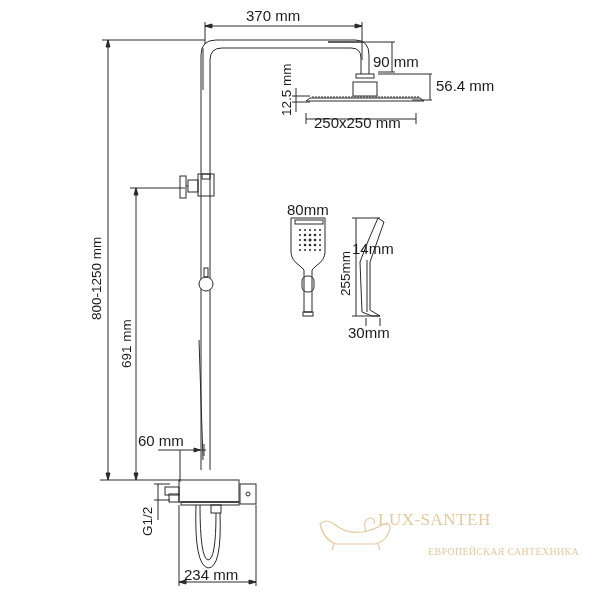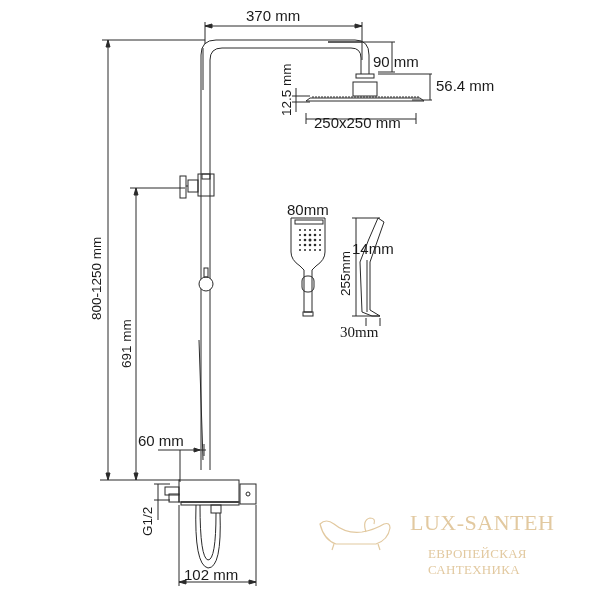--- a/index.html
+++ b/index.html
@@ -1,21 +1,21 @@
 <!DOCTYPE html>
 <html><head>
 <meta charset="utf-8">
 <style>
   html, body { margin:0; padding:0; background:#ffffff; }
   body { width:600px; height:600px; position:relative; overflow:hidden; font-family:"Liberation Sans", sans-serif; }
   #canvas { position:absolute; left:0; top:0; width:600px; height:600px; }
   .lbl { position:absolute; color:#1a1a1a; font-size:15px; white-space:nowrap; line-height:1; }
   .vlbl { position:absolute; color:#1a1a1a; font-size:13.5px; white-space:nowrap; line-height:1; transform:rotate(-90deg); transform-origin:left top; }
-  .wm-title { position:absolute; left:410px; top:510px; font-family:"Liberation Serif", serif; font-size:22px; color:#e2c9a0; letter-spacing:0.5px; }
-  .wm-sub { position:absolute; left:428px; top:546px; font-family:"Liberation Serif", serif; font-size:13px; color:#e2c9a0; letter-spacing:0.3px; }
+  .wm-title { position:absolute; left:378px; top:510px; font-family:"Liberation Serif", serif; font-size:17px; color:#e2c9a0; letter-spacing:0.5px; }
+  .wm-sub { position:absolute; left:428px; top:546px; font-family:"Liberation Serif", serif; font-size:10px; color:#e2c9a0; letter-spacing:0.3px; }
 </style>
 </head>
 <body>
 
 <svg id="canvas" viewBox="0 0 600 600" xmlns="http://www.w3.org/2000/svg">
   <g fill="none" stroke="#2a2a2a" stroke-width="1">
 
     <g>
       <path d="M201 470 L201 55 Q201 40 216 40 L355 40 Q369 40 369 55 L369 74"></path>
       <path d="M210 470 L210 60 Q210 48 222 48 L351 48 Q361 48 361 58 L361 74"></path>
@@ -173,25 +173,25 @@
 
 <span class="lbl" style="left:246px;top:8px;">370 mm</span>
 <span class="lbl" style="left:373px;top:54px;">90 mm</span>
 <span class="lbl" style="left:436px;top:78px;">56.4 mm</span>
 <span class="vlbl" style="left:280px;top:116px;">12.5 mm</span>
 <span class="lbl" style="left:314px;top:115px;">250x250 mm</span>
 <span class="vlbl" style="left:90px;top:320px;">800-1250 mm</span>
 <span class="vlbl" style="left:120px;top:368px;">691 mm</span>
 <span class="lbl" style="left:138px;top:433px;">60 mm</span>
 <span class="vlbl" style="left:141px;top:536px;">G1/2</span>
-<span class="lbl" style="left:184px;top:567px;">102 mm</span>
+<span class="lbl" style="left:184px;top:567px;">234 mm</span>
 <span class="lbl" style="left:287px;top:202px;">80mm</span>
 <span class="lbl" style="left:352px;top:201px;margin-top:40px;">14mm</span>
 <span class="vlbl" style="left:339px;top:296px;">255mm</span>
-<span class="lbl" style="left:340px;top:325px;font-family:Liberation Serif, serif;">30mm</span>
+<span class="lbl" style="left:348px;top:325px;">30mm</span>
 
 <svg style="position:absolute;left:316px;top:512px;" width="80" height="40" viewBox="0 0 80 40">
   <g fill="none" stroke="#e2c9a0" stroke-width="1.2">
     <path d="M4 12 Q10 6 18 12 Q30 22 46 20 Q58 18 68 12 Q74 10 74 16 Q72 28 60 32 L20 32 Q8 28 4 12 Z"></path>
     <path d="M50 20 Q46 8 54 6 Q60 6 58 12"></path>
     <line x1="18" y1="32" x2="16" y2="38"></line>
     <line x1="62" y1="32" x2="64" y2="38"></line>
   </g>
 </svg>
 <div class="wm-title">LUX-SANTEH</div>

